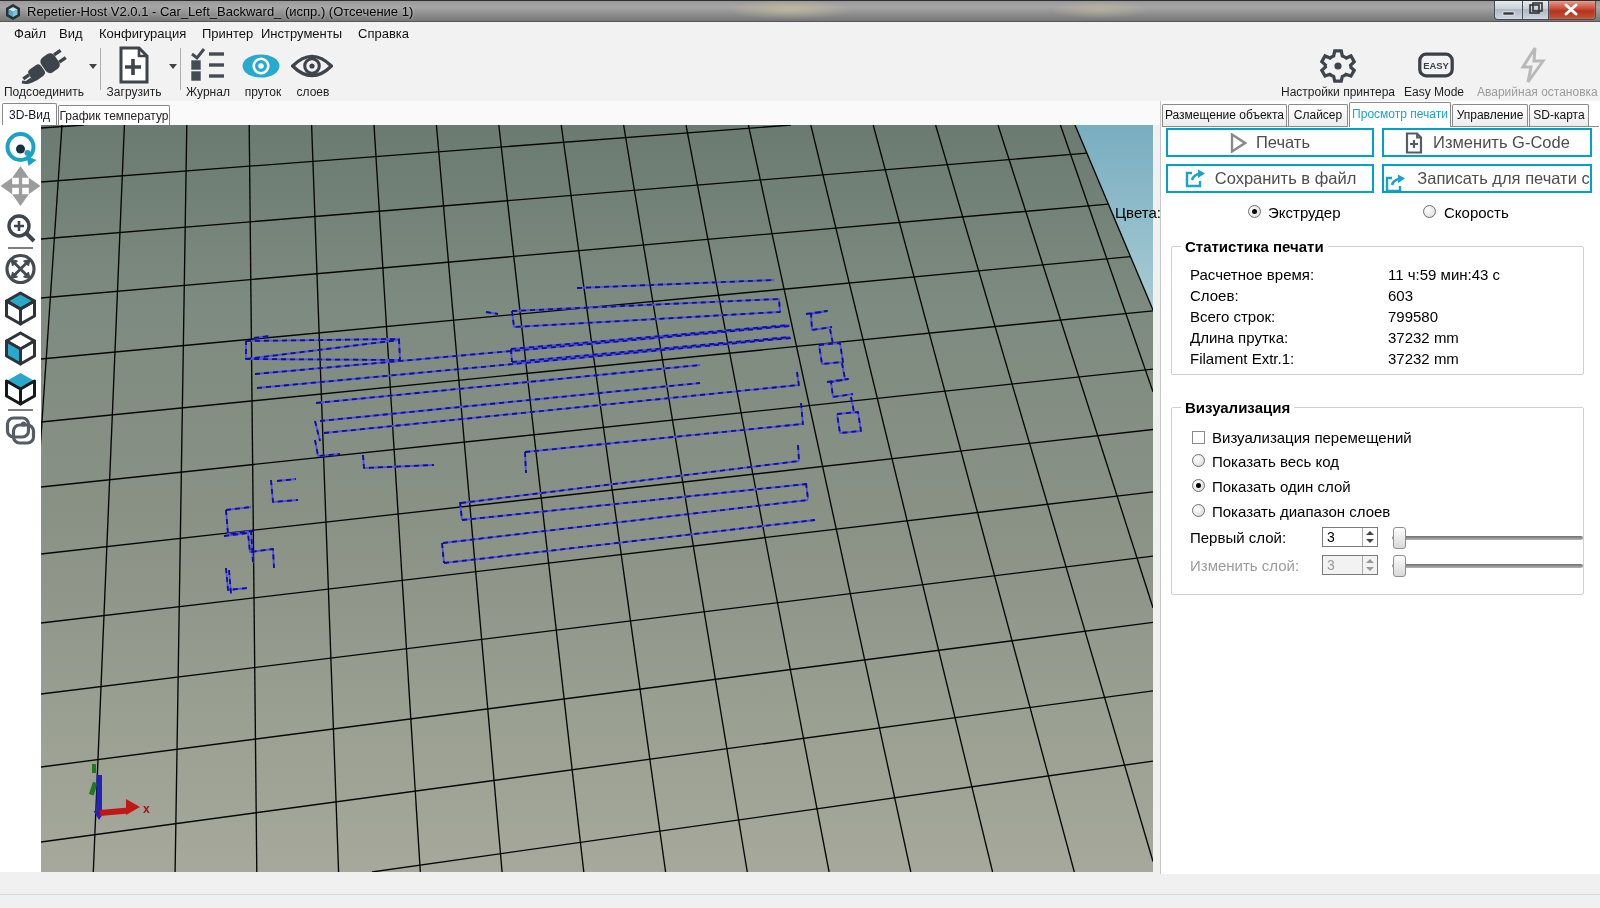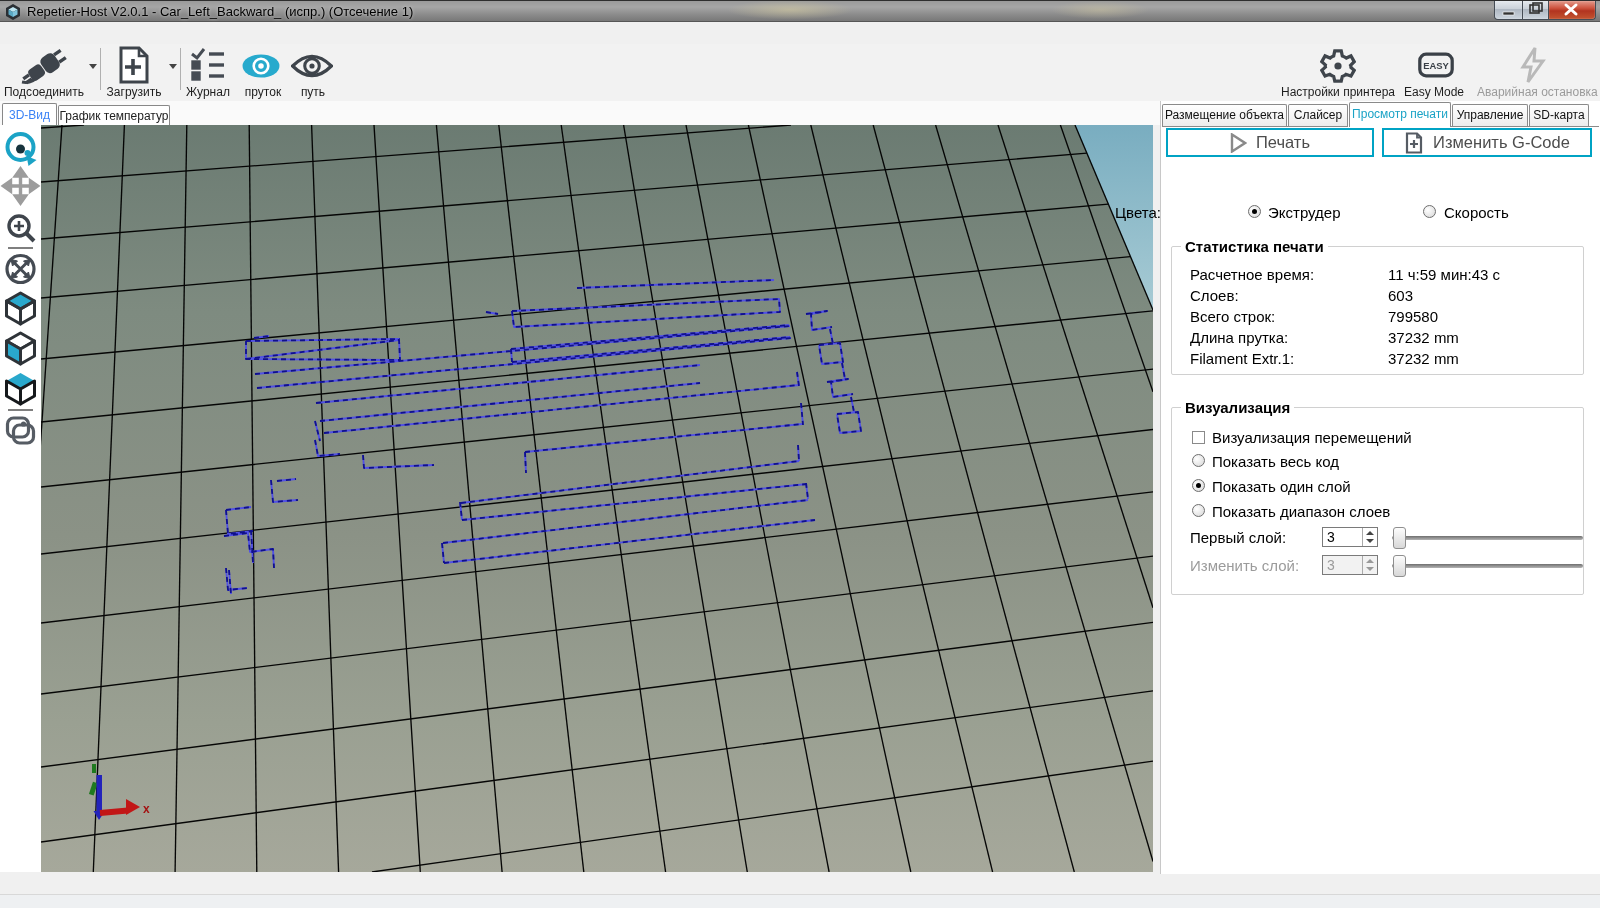--- a/index.html
+++ b/index.html
@@ -61,20 +61,28 @@
         </svg></div>
   <div class="winbtn" id="btnmax"><svg width="25" height="17">
           <rect x="7" y="4" width="9" height="8" fill="none" stroke="#333" stroke-width="1.6"></rect>
           <rect x="10" y="2" width="9" height="8" fill="none" stroke="#333" stroke-width="1.6"></rect>
         </svg></div>
   <div class="winbtn" id="btncls"><svg width="46" height="17">
           <path d="M17 4 L27 13 M27 4 L17 13" stroke="#fff" stroke-width="3" stroke-linecap="round"></path>
           <path d="M17 4 L27 13 M27 4 L17 13" stroke="#fff" stroke-width="1.6"></path>
         </svg></div>
  </div>
+ <div id="menubar">
+  <span style="left:14px">Файл</span>
+      <span style="left:59px">Вид</span>
+      <span style="left:99px">Конфигурация</span>
+      <span style="left:202px">Принтер</span>
+      <span style="left:261px">Инструменты</span>
+      <span style="left:358px">Справка</span>
+ </div>
  <div id="toolbar">
 
  <svg class="abs" style="left:18px;top:2px" width="56" height="40" viewBox="0 0 56 40">
   <g transform="translate(28,20) rotate(-35)" fill="#3e444b">
           <rect x="-19" y="-6.5" width="15" height="13" rx="4"></rect>
           <rect x="-3" y="-9" width="16" height="18" rx="5"></rect>
           <path d="M-26 -2.5 L-19 -2.5 M-26 2.5 L-19 2.5" stroke="#3e444b" stroke-width="3.4"></path>
           <path d="M13 -4.5 L21 -4.5 M13 4.5 L21 4.5" stroke="#3e444b" stroke-width="3.4"></path>
         </g>
   <path d="M4 36 Q14 38 20 30" stroke="#3e444b" stroke-width="3" fill="none"></path>
@@ -109,40 +117,40 @@
       </svg>
  <svg class="abs" style="left:291px;top:9px" width="42" height="26" viewBox="0 0 52 32">
         <path d="M2 16 Q26 -8 50 16 Q26 40 2 16 Z" fill="none" stroke="#3e444b" stroke-width="4"></path>
         <circle cx="26" cy="16" r="9" fill="none" stroke="#3e444b" stroke-width="3.8"></circle>
         <circle cx="26" cy="16" r="3.2" fill="#3e444b"></circle>
       </svg>
  <div class="tlab" style="left:3px;width:82px">Подсоединить</div>
  <div class="tlab" style="left:105px;width:58px">Загрузить</div>
  <div class="tlab" style="left:183px;width:50px">Журнал</div>
  <div class="tlab" style="left:240px;width:46px">пруток</div>
- <div class="tlab" style="left:293px;width:40px">путь</div>
+ <div class="tlab" style="left:293px;width:40px">слоев</div>
  <svg class="abs" style="left:1320px;top:4px" width="36" height="36" viewBox="0 0 100 100">
         <path fill="none" stroke="#3f454c" stroke-width="9" d="M41 8 L59 8 L62 22 Q68 24 73 28 L86 22 L95 38 L85 48 Q86 50 86 54 L95 62 L86 78 L72 73 Q68 77 62 79 L59 92 L41 92 L38 79 Q32 77 27 73 L14 78 L5 62 L15 53 Q14 50 15 47 L5 38 L14 22 L28 28 Q32 24 38 22 Z"></path>
         <circle cx="50" cy="50" r="10" fill="#3f454c"></circle>
       </svg>
  <div class="tlab" style="left:1278px;width:120px">Настройки принтера</div>
  <svg class="abs" style="left:1418px;top:8px" width="36" height="26" viewBox="0 0 40 28">
         <rect x="2" y="2" width="36" height="24" rx="7" fill="none" stroke="#3a4047" stroke-width="3.6"></rect>
         <text x="20" y="19" text-anchor="middle" font-size="10.5" font-weight="bold" fill="#3a4047" font-family="Liberation Sans, sans-serif">EASY</text>
       </svg>
  <div class="tlab" style="left:1403px;width:62px">Easy Mode</div>
  <svg class="abs" style="left:1518px;top:2px" width="30" height="38" viewBox="0 0 30 38">
         <path d="M17 2 L5 21 L13 21 L10 36 L25 15 L16 15 Z" fill="none" stroke="#b9b9b9" stroke-width="3"></path>
       </svg>
  <div class="tlab gray" style="left:1477px;width:118px">Аварийная остановка</div>
 
  </div>
 
  <div class="abs" style="left:0;top:101px;width:1600px;height:24px;background:#fafafa"></div>
- <div class="tab" style="left:2px;top:103px;width:55px;height:23px;line-height:22px;color:#3b82f6">3D-Вид</div>
+ <div class="tab" style="left:2px;top:103px;width:55px;height:23px;line-height:22px;color:#0f172a">3D-Вид</div>
  <div class="tab" style="left:58px;top:105px;width:112px;height:21px;line-height:20px">График температур</div>
  <div id="lefticons"><svg width="41" height="747" viewBox="0 125 41 747">
 <g transform="translate(20.5,147)">
           <circle r="13" fill="none" stroke="#1ba3c6" stroke-width="4"></circle>
           <polygon points="6,9 16,13 8,19" fill="#1ba3c6"></polygon>
           <circle cx="7" cy="6" r="3" fill="#1ba3c6"></circle>
           <circle cx="0" cy="2" r="4.5" fill="#17333d"></circle>
         </g>
 <g transform="translate(20.5,186)" stroke="#9c9c9c" stroke-width="3.4" fill="#9c9c9c">
           <path d="M0 -13 L0 13 M-13 0 L13 0" fill="none"></path>
@@ -355,20 +363,32 @@
  <div class="bigbtn" style="left:1166px;top:128px;width:208px">
   <svg width="17" height="20" viewBox="0 0 17 20">
         <polygon points="2,1.5 15,10 2,18.5" fill="none" stroke="#8a8a8a" stroke-width="2.4"></polygon>
       </svg>Печать</div>
  <div class="bigbtn" style="left:1382px;top:128px;width:210px">
   <svg width="20" height="22" viewBox="0 0 20 22">
         <path d="M3 1.5 L13 1.5 L17 5.5 L17 20.5 L3 20.5 Z" fill="none" stroke="#565c64" stroke-width="2.2"></path>
         <path d="M13 1.5 L13 5.5 L17 5.5" fill="none" stroke="#565c64" stroke-width="1.8"></path>
         <path d="M10 8 L10 16 M6 12 L14 12" stroke="#565c64" stroke-width="2.2"></path>
       </svg>Изменить G-Code</div>
+ <div class="bigbtn" style="left:1166px;top:164px;width:208px">
+  <svg width="22" height="20" viewBox="0 0 22 20">
+        <path d="M8 4 L3 4 L3 17 L16 17 L16 12" fill="none" stroke="#1ba3c6" stroke-width="2.4"></path>
+        <path d="M8 11 Q10 5 17 4.5" fill="none" stroke="#1ba3c6" stroke-width="2.6"></path>
+        <polygon points="14,0.5 21,4.5 14,9" fill="#1ba3c6"></polygon>
+      </svg>Сохранить в файл</div>
+ <div class="bigbtn" style="left:1382px;top:164px;width:210px">
+  <svg width="24" height="22" viewBox="0 0 24 22" style="margin-top:8px">
+        <path d="M8 6 L3 6 L3 19 L16 19 L16 14" fill="none" stroke="#1ba3c6" stroke-width="2.4"></path>
+        <path d="M8 13 Q10 7 17 6.5" fill="none" stroke="#1ba3c6" stroke-width="2.6"></path>
+        <polygon points="14,2.5 21,6.5 14,11" fill="#1ba3c6"></polygon>
+      </svg>Записать для печати с</div>
  <span class="rtext" style="left:1115px;top:204px">Цвета:</span>
  <div class="radio sel" style="left:1248px;top:205px"></div>
  <span class="rtext" style="left:1268px;top:204px">Экструдер</span>
  <div class="radio" style="left:1423px;top:205px"></div>
  <span class="rtext" style="left:1444px;top:204px">Скорость</span>
  <div class="grp" style="left:1171px;top:246px;width:413px;height:129px"></div>
  <div class="grptitle" style="left:1181px;top:238px">Статистика печати</div>
  <span class="rtext" style="left:1190px;top:266px">Расчетное время:</span>
     <span class="rtext" style="left:1388px;top:266px">11 ч:59 мин:43 с</span>
  <span class="rtext" style="left:1190px;top:287px">Слоев:</span>

